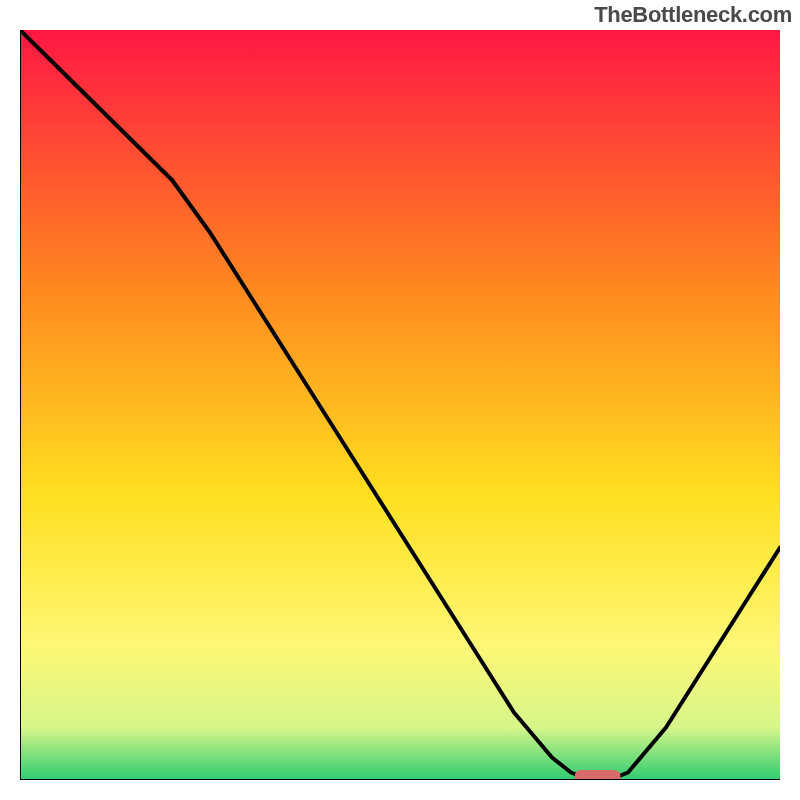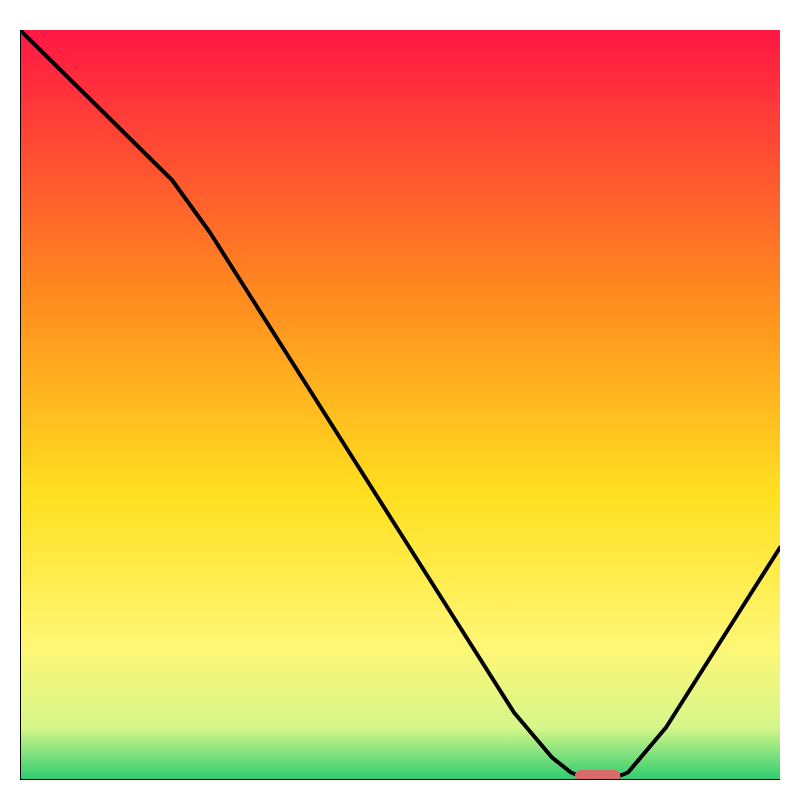--- a/index.html
+++ b/index.html
@@ -50,20 +50,21 @@
   }
   .marker {
     fill: #d96a6a;
     stroke: none;
   }
 </style>
 </head>
 <body>
 
 <div class="canvas">
+  <div class="watermark">TheBottleneck.com</div>
 
   <div class="plot">
     <svg width="760" height="750" viewBox="0 0 760 750">
       <defs>
         <linearGradient id="bg-grad" x1="0" y1="0" x2="0" y2="1">
 
         <stop offset="0%" stop-color="#ff1744"></stop>
             <stop offset="35%" stop-color="#ff8a1f"></stop>
             <stop offset="62%" stop-color="#ffe020"></stop>
             <stop offset="82%" stop-color="#fff775"></stop>

